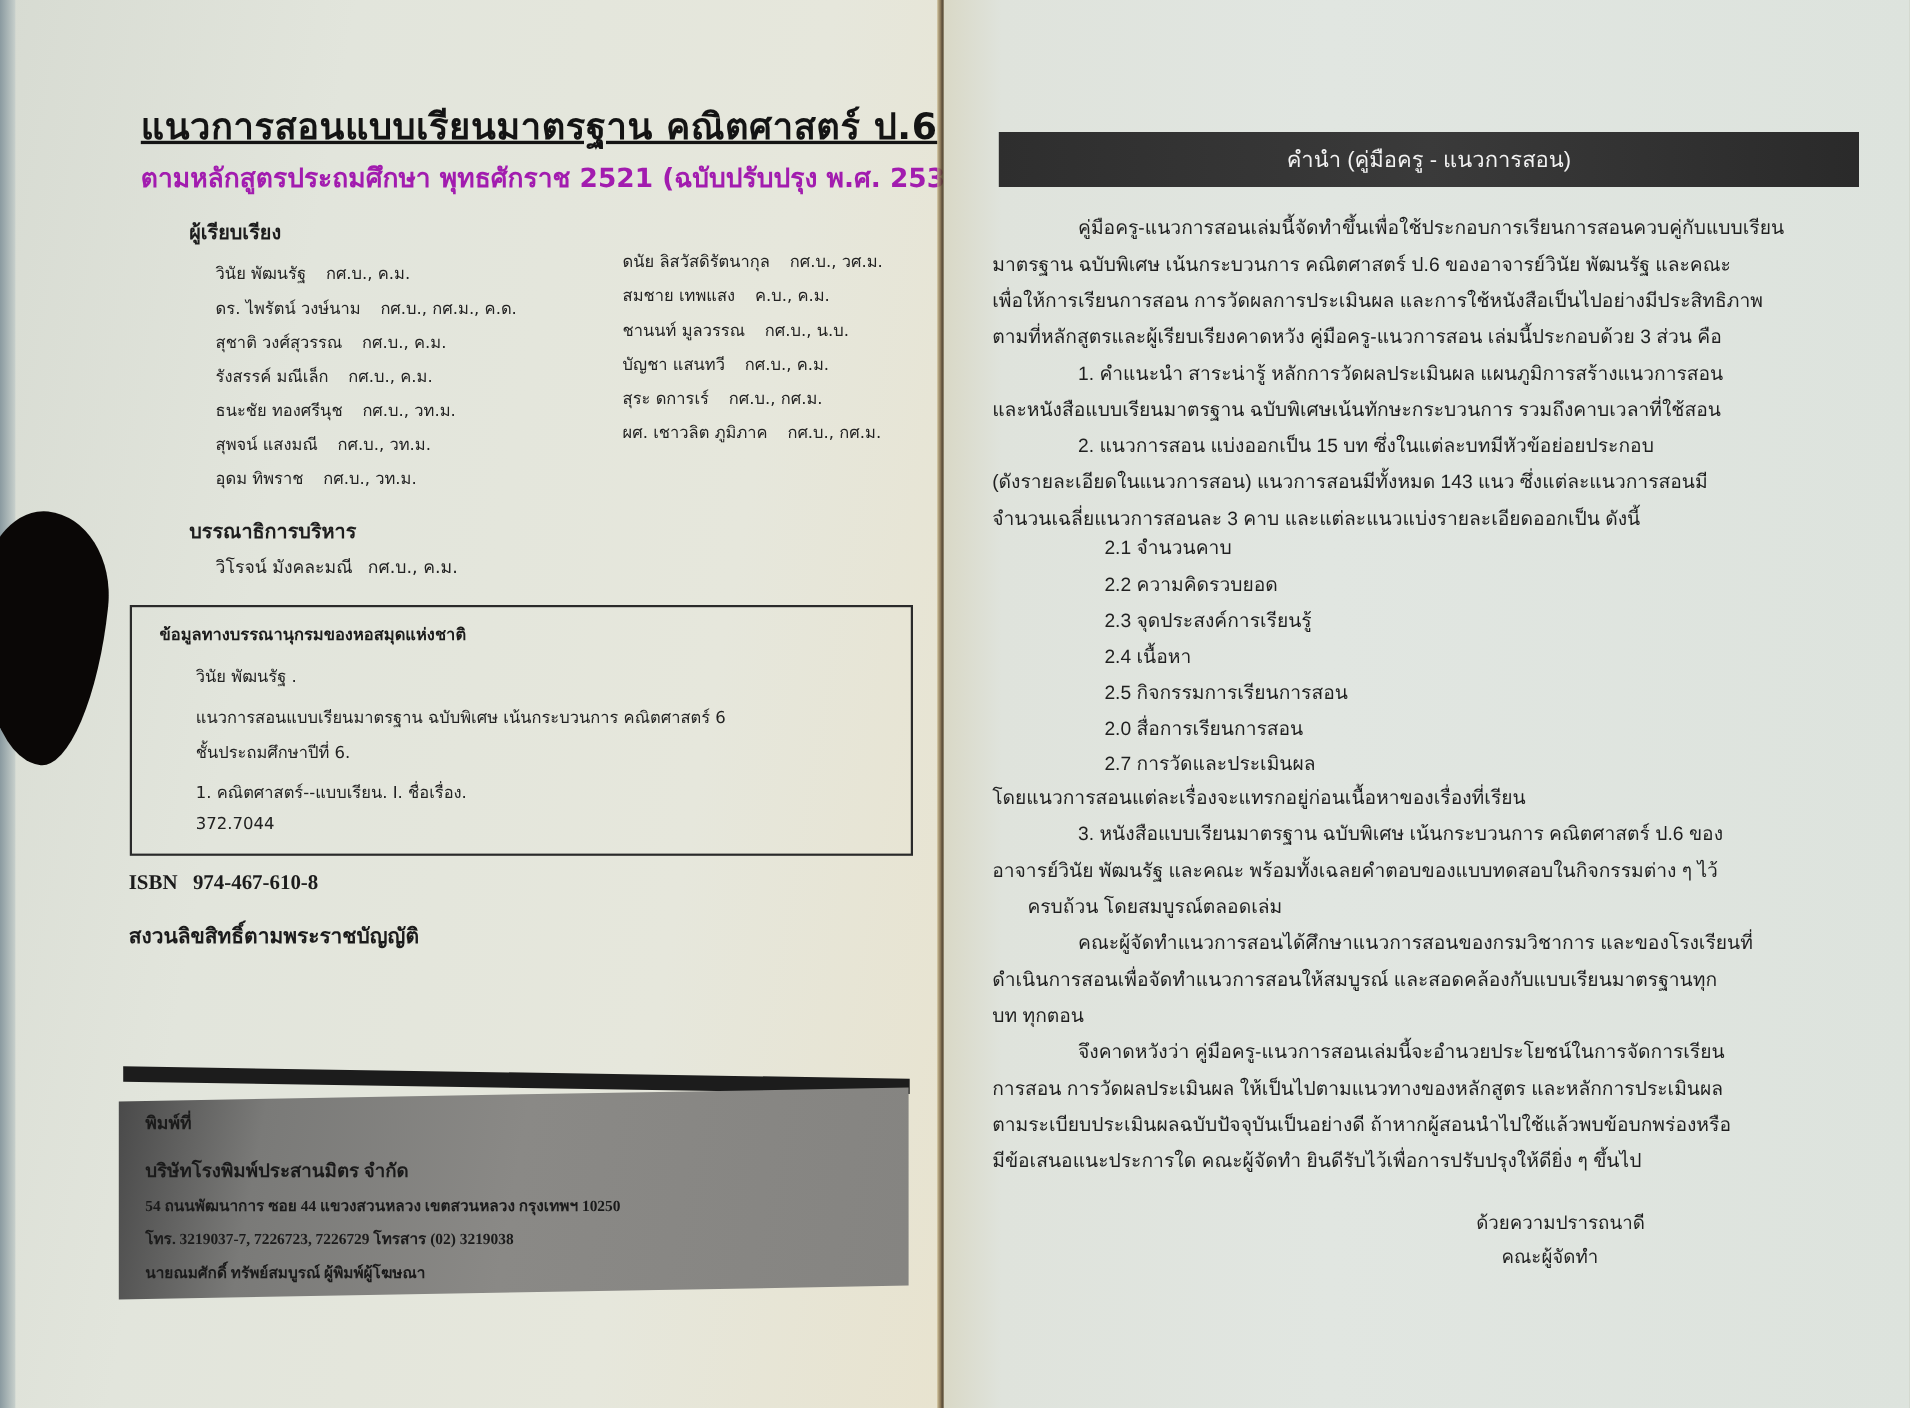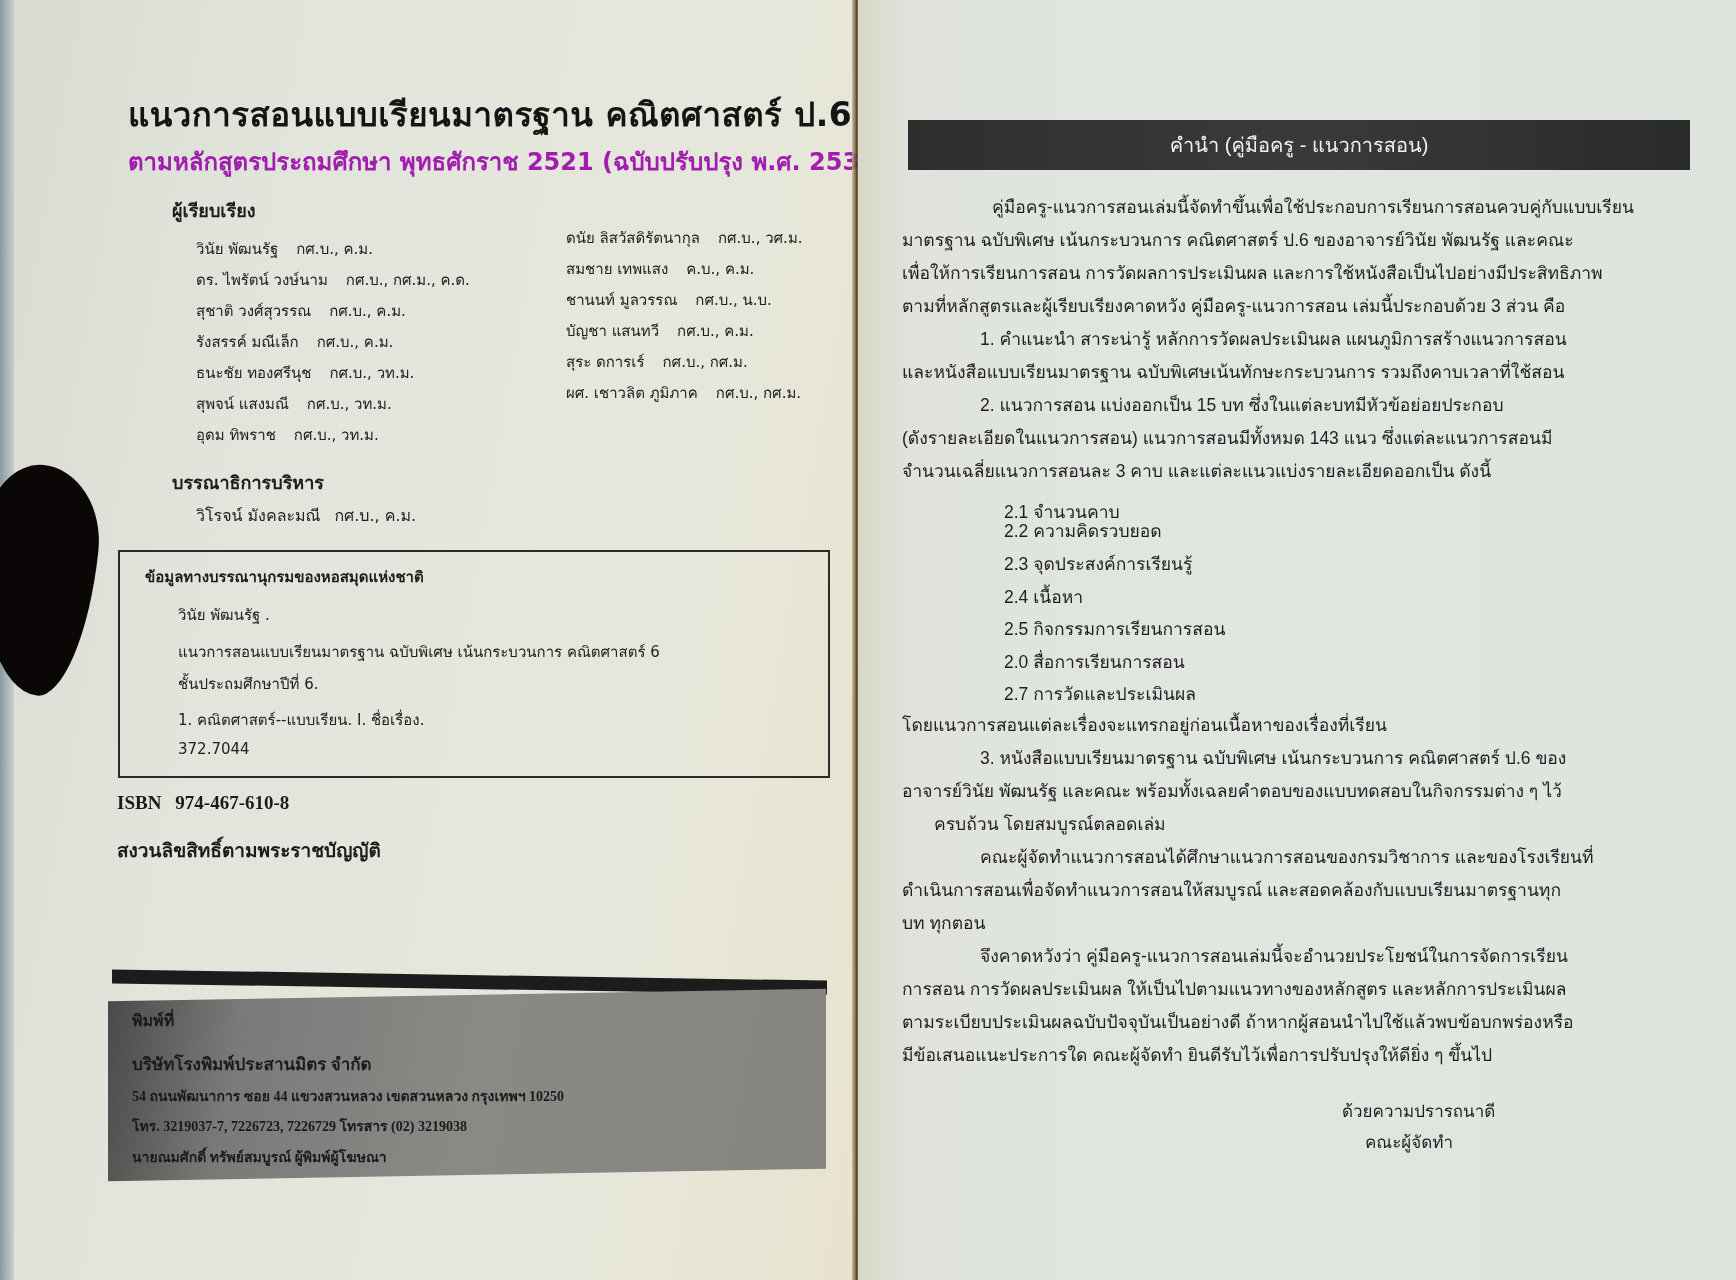--- a/index.html
+++ b/index.html
@@ -26,21 +26,21 @@
   }
   .thumb {
     position: absolute; left: -20px; top: 465px; width: 115px; height: 230px;
     background: #0a0706;
     border-radius: 45% 55% 40% 60% / 30% 35% 65% 70%;
     transform: rotate(6deg);
   }
 
   .abs { position: absolute; white-space: nowrap; }
 
-  .book-title { left: 128px; top: 88px; font-size: 33px; font-weight: bold; letter-spacing: 0.5px; color: #141414; }
+  .book-title { left: 128px; top: 88px; font-size: 33px; font-weight: bold; letter-spacing: 0.5px; color: #141414; text-decoration: underline; }
   .book-subtitle { left: 128px; top: 142px; font-size: 24px; font-weight: bold; color: #a21caf; }
   .section-heading { font-size: 18px; font-weight: bold; color: #1d1d1d; }
   .compilers-heading { left: 172px; top: 196px; }
 
   .name-col { position: absolute; }
   .name-col-left { left: 196px; top: 237px; }
   .name-col-right { left: 566px; top: 226px; }
   .name-row { height: 31px; font-size: 15px; white-space: nowrap; color: #222; }
   .name-row .nm { display: inline-block; }
   .name-row .deg { display: inline-block; margin-left: 18px; }
@@ -147,31 +147,31 @@
   <div class="thumb"></div>
 
   <div class="spine"></div>
 
   <div class="page-right"></div>
 
   <div class="intro-bar">
     <span class="intro-title">คำนำ (คู่มือครู - แนวการสอน)</span>
   </div>
 
-  <div class="abs body-text indent" style="top:193px;margin-left:12px;">คู่มือครู-แนวการสอนเล่มนี้จัดทำขึ้นเพื่อใช้ประกอบการเรียนการสอนควบคู่กับแบบเรียน</div>
+  <div class="abs body-text indent" style="top:193px;">คู่มือครู-แนวการสอนเล่มนี้จัดทำขึ้นเพื่อใช้ประกอบการเรียนการสอนควบคู่กับแบบเรียน</div>
   <div class="abs body-text para-line" style="top:226px;">มาตรฐาน ฉบับพิเศษ  เน้นกระบวนการ  คณิตศาสตร์ ป.6 ของอาจารย์วินัย พัฒนรัฐ และคณะ</div>
   <div class="abs body-text para-line" style="top:259px;">เพื่อให้การเรียนการสอน การวัดผลการประเมินผล และการใช้หนังสือเป็นไปอย่างมีประสิทธิภาพ</div>
   <div class="abs body-text para-line" style="top:292px;">ตามที่หลักสูตรและผู้เรียบเรียงคาดหวัง  คู่มือครู-แนวการสอน เล่มนี้ประกอบด้วย  3 ส่วน คือ</div>
   <div class="abs body-text indent" style="top:325px;">1. คำแนะนำ  สาระน่ารู้  หลักการวัดผลประเมินผล  แผนภูมิการสร้างแนวการสอน</div>
   <div class="abs body-text para-line" style="top:358px;">และหนังสือแบบเรียนมาตรฐาน ฉบับพิเศษเน้นทักษะกระบวนการ  รวมถึงคาบเวลาที่ใช้สอน</div>
   <div class="abs body-text indent" style="top:391px;">2. แนวการสอน    แบ่งออกเป็น  15  บท    ซึ่งในแต่ละบทมีหัวข้อย่อยประกอบ</div>
   <div class="abs body-text para-line" style="top:424px;">(ดังรายละเอียดในแนวการสอน) แนวการสอนมีทั้งหมด 143 แนว   ซึ่งแต่ละแนวการสอนมี</div>
   <div class="abs body-text para-line" style="top:457px;">จำนวนเฉลี่ยแนวการสอนละ 3 คาบ และแต่ละแนวแบ่งรายละเอียดออกเป็น ดังนี้</div>
 
-  <div class="abs body-text sub-item" style="top:484px;margin-top:14px;">2.1  จำนวนคาบ</div>
+  <div class="abs body-text sub-item" style="top:484px;">2.1  จำนวนคาบ</div>
   <div class="abs body-text sub-item" style="top:517px;">2.2  ความคิดรวบยอด</div>
   <div class="abs body-text sub-item" style="top:550px;">2.3  จุดประสงค์การเรียนรู้</div>
   <div class="abs body-text sub-item" style="top:583px;">2.4  เนื้อหา</div>
   <div class="abs body-text sub-item" style="top:615px;">2.5  กิจกรรมการเรียนการสอน</div>
   <div class="abs body-text sub-item" style="top:648px;">2.0  สื่อการเรียนการสอน</div>
   <div class="abs body-text sub-item" style="top:680px;">2.7  การวัดและประเมินผล</div>
 
   <div class="abs body-text para-line" style="top:711px;">โดยแนวการสอนแต่ละเรื่องจะแทรกอยู่ก่อนเนื้อหาของเรื่องที่เรียน</div>
   <div class="abs body-text indent" style="top:744px;">3. หนังสือแบบเรียนมาตรฐาน ฉบับพิเศษ เน้นกระบวนการ คณิตศาสตร์ ป.6 ของ</div>
   <div class="abs body-text para-line" style="top:777px;">อาจารย์วินัย  พัฒนรัฐ  และคณะ   พร้อมทั้งเฉลยคำตอบของแบบทดสอบในกิจกรรมต่าง ๆ ไว้</div>

